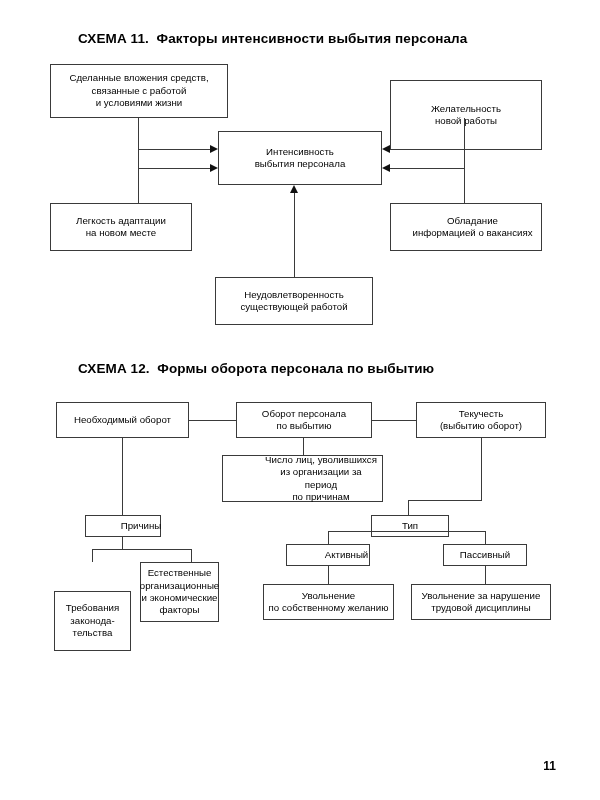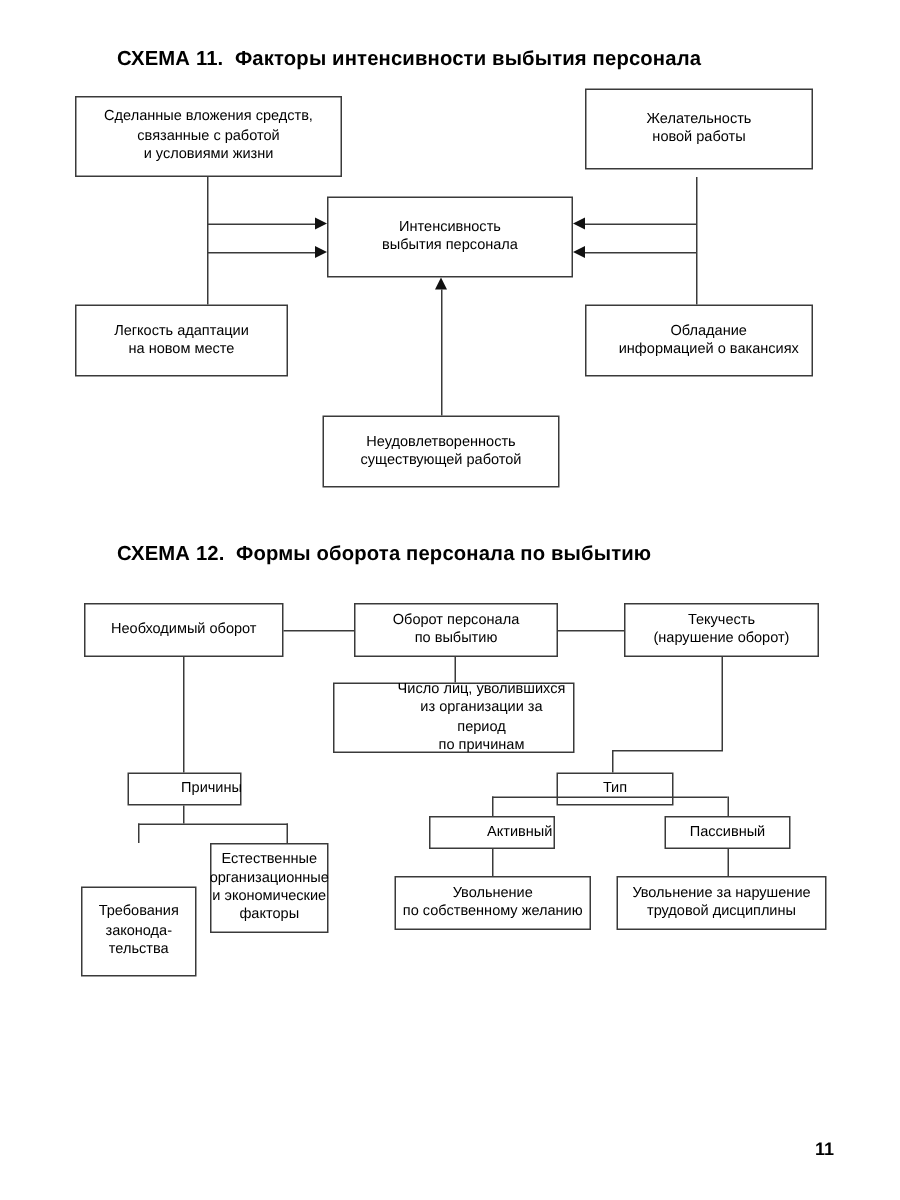--- a/index.html
+++ b/index.html
@@ -71,21 +71,21 @@
 <body>
 
 <div class="page">
 
   <div class="title" id="title-1">СХЕМА 11.  Факторы интенсивности выбытия персонала</div>
 
   <div class="box" style="left:50px;top:64px;width:178px;height:54px;">Сделанные вложения средств,
 связанные с работой
 и условиями жизни</div>
 
-  <div class="box" style="left:390px;top:59px;width:152px;height:54px;text-align:center;">Желательность
+  <div class="box" style="left:390px;top:80px;width:152px;height:70px;text-align:center;">Желательность
 новой работы</div>
 
   <div class="box" style="left:218px;top:131px;width:164px;height:54px;">Интенсивность
 выбытия персонала</div>
 
   <div class="box" style="left:50px;top:203px;width:142px;height:48px;">Легкость адаптации
 на новом месте</div>
 
   <div class="box" style="left:390px;top:203px;width:152px;height:48px;padding-left:16px;">Обладание
 информацией о вакансиях</div>
@@ -111,21 +111,21 @@
   <div class="arrow arrow-up" style="left:290px;top:185px;"></div>
 
   <div class="title" id="title-2">СХЕМА 12.  Формы оборота персонала по выбытию</div>
 
   <div class="box" style="left:56px;top:402px;width:133px;height:36px;">Необходимый оборот</div>
 
   <div class="box" style="left:236px;top:402px;width:136px;height:36px;">Оборот персонала
 по выбытию</div>
 
   <div class="box" style="left:416px;top:402px;width:130px;height:36px;">Текучесть
-(нарушение оборот)</div>
+(выбытию оборот)</div>
 
   <div class="box" style="left:222px;top:455px;width:161px;height:47px;padding-left:40px;">Число лиц, уволившихся
 из организации за период
 по причинам</div>
 
   <div class="box" style="left:85px;top:515px;width:76px;height:22px;padding-left:39px;">Причины</div>
 
   <div class="box" style="left:371px;top:515px;width:78px;height:22px;">Тип</div>
 
   <div class="box" style="left:286px;top:544px;width:84px;height:22px;padding-left:40px;">Активный</div>

